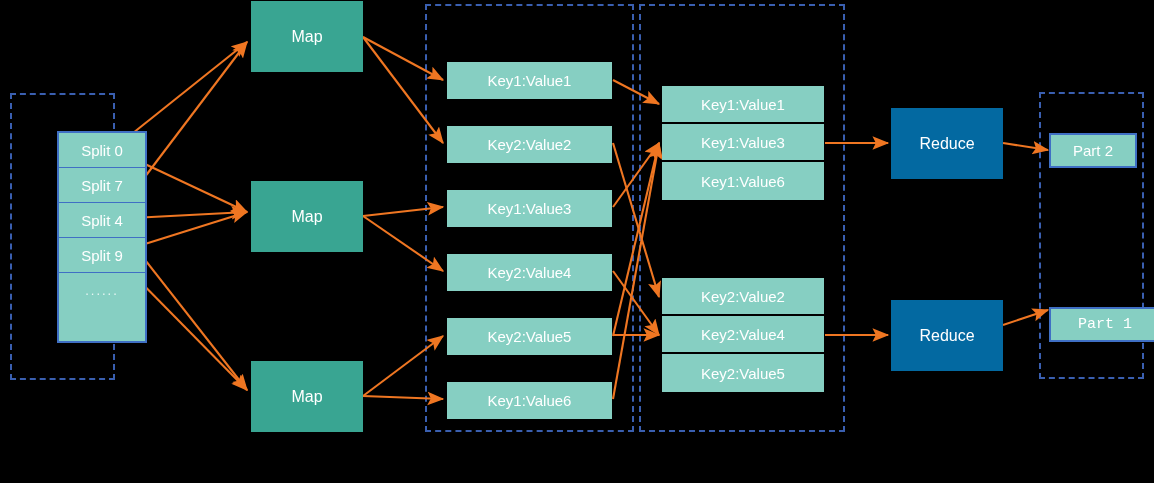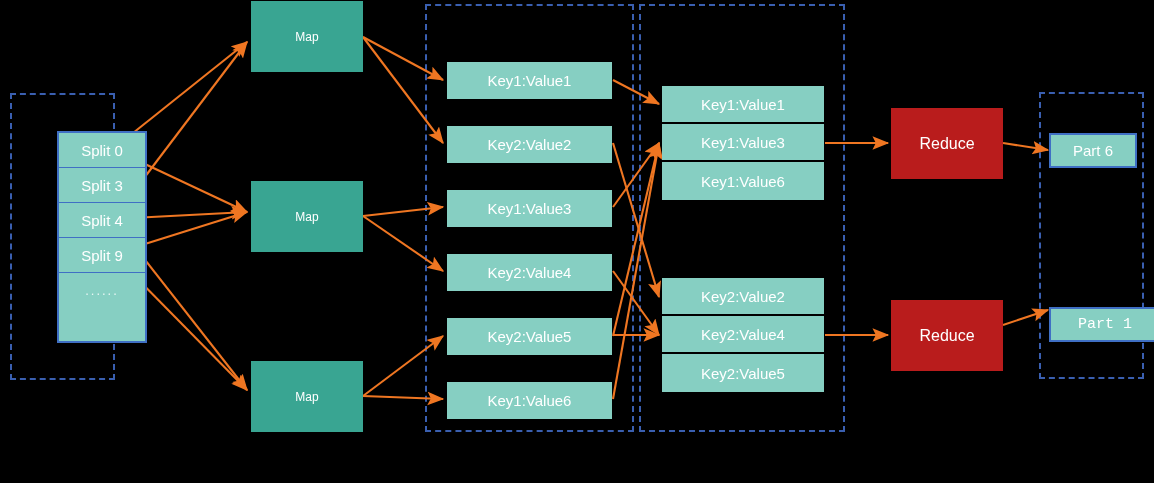--- a/index.html
+++ b/index.html
@@ -10,32 +10,32 @@
   .dashbox{position:absolute;border:2px dashed #3a5fb0;box-sizing:border-box;}
 
   .splitstack{position:absolute;border:2px solid #3f6fc4;box-sizing:border-box;background:#86cfc2;margin-left:39px;}
   .splitcell{height:35px;box-sizing:border-box;border-bottom:1px solid #3f6fc4;
              display:flex;align-items:center;justify-content:center;
              color:#ffffff;font-size:15px;background:#86cfc2;}
   .splitcell.last{border-bottom:none;}
   .dots{letter-spacing:2px;font-size:13px;color:#e8f6f3;}
 
   .mapbox{position:absolute;background:#39a592;display:flex;align-items:center;
-          justify-content:center;color:#ffffff;font-size:12px;}
+          justify-content:center;color:#ffffff;font-size:16px;}
 
   .kvbox{position:absolute;background:#86cfc2;display:flex;align-items:center;
          justify-content:center;color:#ffffff;font-size:15px;}
 
   .groupstack{position:absolute;background:#86cfc2;box-sizing:border-box;}
   .groupcell{height:38px;box-sizing:border-box;border-bottom:2px solid #000;
              display:flex;align-items:center;justify-content:center;
              color:#ffffff;font-size:15px;background:#86cfc2;}
   .groupcell.last{border-bottom:none;}
 
-  .reducebox{position:absolute;background:#b91c1c;display:flex;align-items:center;
+  .reducebox{position:absolute;background:#0369a1;display:flex;align-items:center;
              justify-content:center;color:#ffffff;font-size:16px;}
 
   .partbox{position:absolute;background:#86cfc2;border:2px solid #3f6fc4;box-sizing:border-box;
            display:flex;align-items:center;justify-content:center;
            color:#ffffff;font-size:15px;}
 </style>
 </head>
 <body>
 
 <div id="stage">
@@ -85,21 +85,21 @@
       <path d="M1003,143 L1048,150"></path>
       <path d="M1003,325 L1048,310"></path>
     </g>
   </svg>
 
   <div class="splitstack" style="left:18px;top:131px;width:90px;height:212px;">
     <div class="splitcell">
       <span>Split 0</span>
     </div>
     <div class="splitcell">
-      <span>Split 3</span>
+      <span>Split 7</span>
     </div>
     <div class="splitcell">
       <span>Split 4</span>
     </div>
     <div class="splitcell">
       <span>Split 9</span>
     </div>
     <div class="splitcell last">
       <span class="dots">......</span>
     </div>
@@ -159,19 +159,19 @@
   </div>
 
   <div class="reducebox" style="left:891px;top:108px;width:112px;height:71px;">
     <span>Reduce</span>
   </div>
   <div class="reducebox" style="left:891px;top:300px;width:112px;height:71px;">
     <span>Reduce</span>
   </div>
 
   <div class="partbox" style="left:1049px;top:133px;width:88px;height:35px;">
-    <span>Part 6</span>
+    <span>Part 2</span>
   </div>
   <div class="partbox" style="left:1049px;top:307px;width:112px;height:35px;font-family:Liberation Mono, monospace;">
     <span>Part 1</span>
   </div>
 
 </div>
 
 </body></html>

